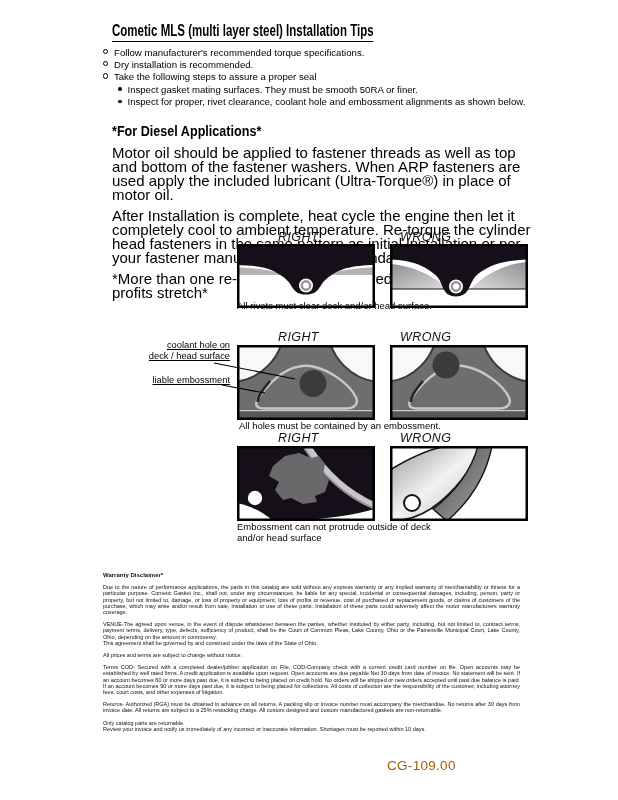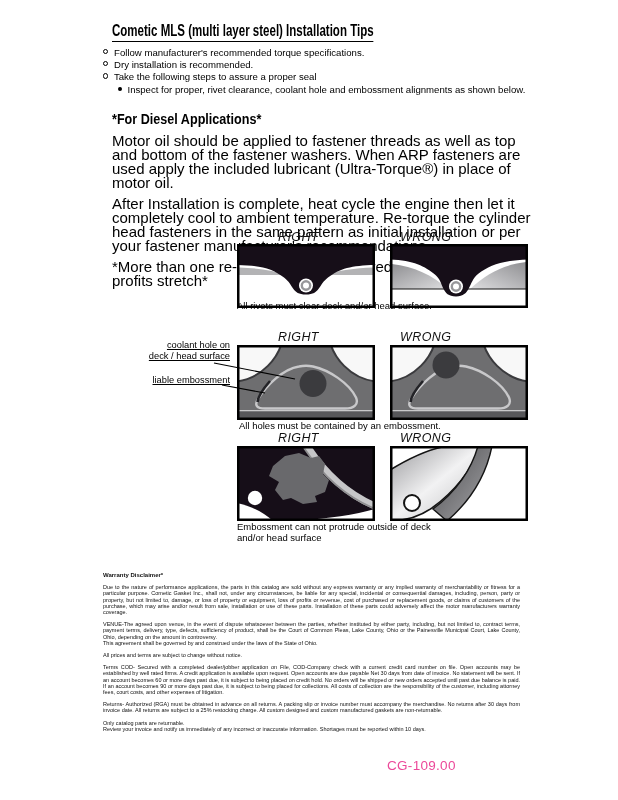--- a/index.html
+++ b/index.html
@@ -28,21 +28,21 @@
   .caption{position:absolute;font-size:9.5px;line-height:11px;color:#000;}
   .ann{position:absolute;font-size:9.3px;line-height:10.6px;text-align:right;width:112px;text-decoration:underline;}
   .leader{position:absolute;left:115px;top:335px;width:210px;height:70px;pointer-events:none;}
 
   
   .disc{position:absolute;left:103px;top:572px;width:417px;font-size:5.5px;line-height:6.2px;
         text-align:justify;color:#111;}
   .disc-h{font-weight:bold;font-size:6px;margin-bottom:6px;text-align:left;}
   .disc p{margin:0 0 6px 0;}
   .disc .tight{margin:0;}
-  .pageno{position:absolute;left:387px;top:758px;font-size:13.5px;letter-spacing:.3px;color:#ec4899;}
+  .pageno{position:absolute;left:387px;top:758px;font-size:13.5px;letter-spacing:.3px;color:#a16207;}
 </style>
 </head>
 <body>
 
 <div class="page">
 
   <div class="content">
     <div class="title">
       <span class="ul">Cometic MLS (multi layer steel) Installation Tips</span>
     </div>
@@ -52,20 +52,24 @@
         <span class="oc"></span>
         <span>Follow manufacturer's recommended torque specifications.</span>
       </div>
       <div class="b-row">
         <span class="oc"></span>
         <span>Dry installation is recommended.</span>
       </div>
       <div class="b-row">
         <span class="oc"></span>
         <span>Take the following steps to assure a proper seal</span>
+      </div>
+      <div class="b-row b-sub">
+        <span class="fc"></span>
+        <span>Inspect gasket mating surfaces.  They must be smooth 50RA or finer.</span>
       </div>
       <div class="b-row b-sub">
         <span class="fc"></span>
         <span>Inspect for proper, rivet clearance, coolant hole and embossment alignments as shown below.</span>
       </div>
     </div>
 
     <div class="diesel-h">
       <span class="cx">*For Diesel Applications*</span>
     </div>

